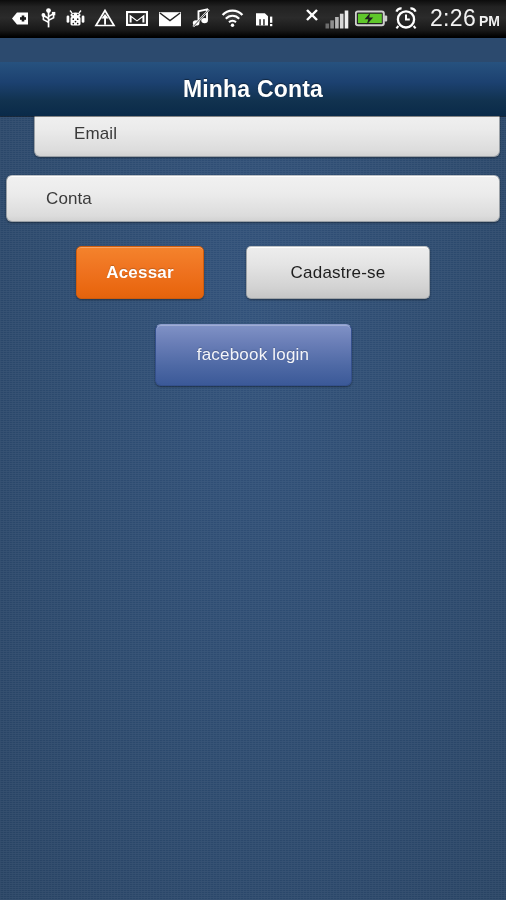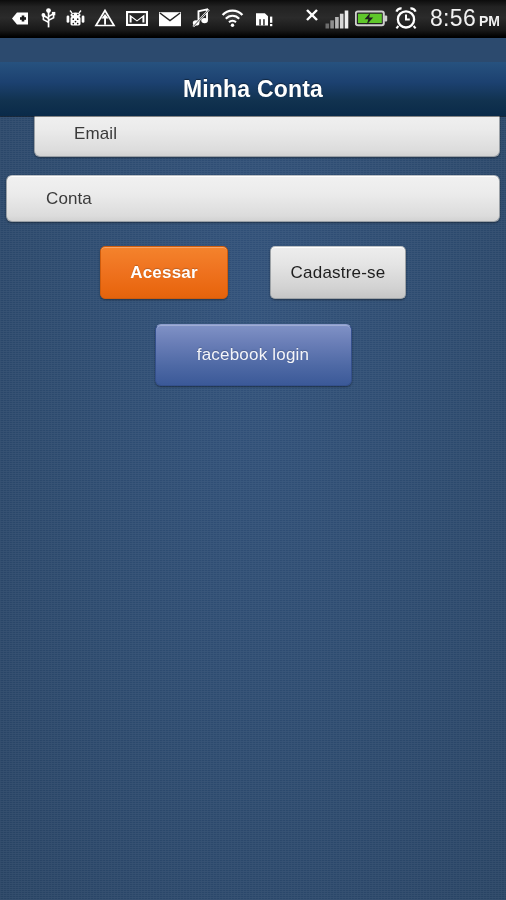--- a/index.html
+++ b/index.html
@@ -127,21 +127,21 @@
     width:128px; height:53px;
     color:#ffffff;
     font-weight:bold;
     background:linear-gradient(to bottom,#f4832c 0%, #ef7320 45%, #ea6912 80%, #e4630d 100%);
     border:1px solid #cf5c0c;
     box-shadow:0 1px 2px rgba(0,0,0,.4), inset 0 1px 0 rgba(255,255,255,.28);
     text-shadow:0 -1px 1px rgba(0,0,0,.2);
   }
 
   #btn-cadastre {
-    width:136px; height:53px;
+    width:184px; height:53px;
     color:#1e1e1e;
     background:linear-gradient(to bottom,#ededed 0%, #e4e4e4 35%, #d2d2d2 80%, #c6c6c6 100%);
     border:1px solid #9da2a6;
     border-top-color:#bcc0c3;
     box-shadow:0 1px 2px rgba(0,0,0,.4), inset 0 1px 0 rgba(255,255,255,.9);
   }
 
   #btn-facebook {
     width:197px; height:62px;
     color:#f4f5f9;
@@ -286,21 +286,21 @@
         <path d="M2.4 4.6 A5.2 5.2 0 0 1 7.6 1.3" fill="none" stroke="#ffffff" stroke-width="2.2"></path>
         <path d="M21.6 4.6 A5.2 5.2 0 0 0 16.4 1.3" fill="none" stroke="#ffffff" stroke-width="2.2"></path>
         <circle cx="12" cy="12.4" r="8.1" fill="none" stroke="#ffffff" stroke-width="2.3"></circle>
         <path d="M12 7.4 L12 12.6 L15.8 12.6" fill="none" stroke="#ffffff" stroke-width="2"></path>
         <line x1="4.4" y1="19" x2="2.4" y2="21.4" stroke="#ffffff" stroke-width="2"></line>
         <line x1="19.6" y1="19" x2="21.6" y2="21.4" stroke="#ffffff" stroke-width="2"></line>
       </svg>
     </span>
 
     <div id="status-clock">
-      <span>8:56</span><span class="ampm">PM</span>
+      <span>2:26</span><span class="ampm">PM</span>
     </div>
   </div>
 </div>
 
 <div id="title-bar">
   <div id="title-text">Minha Conta</div>
 </div>
 
 <div id="content">
 

